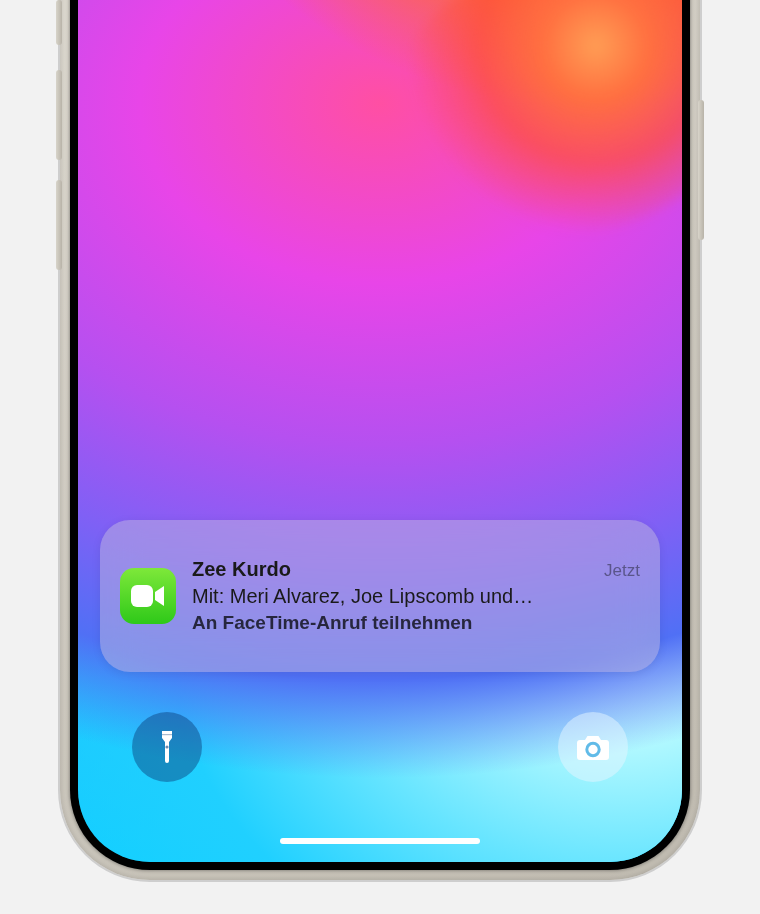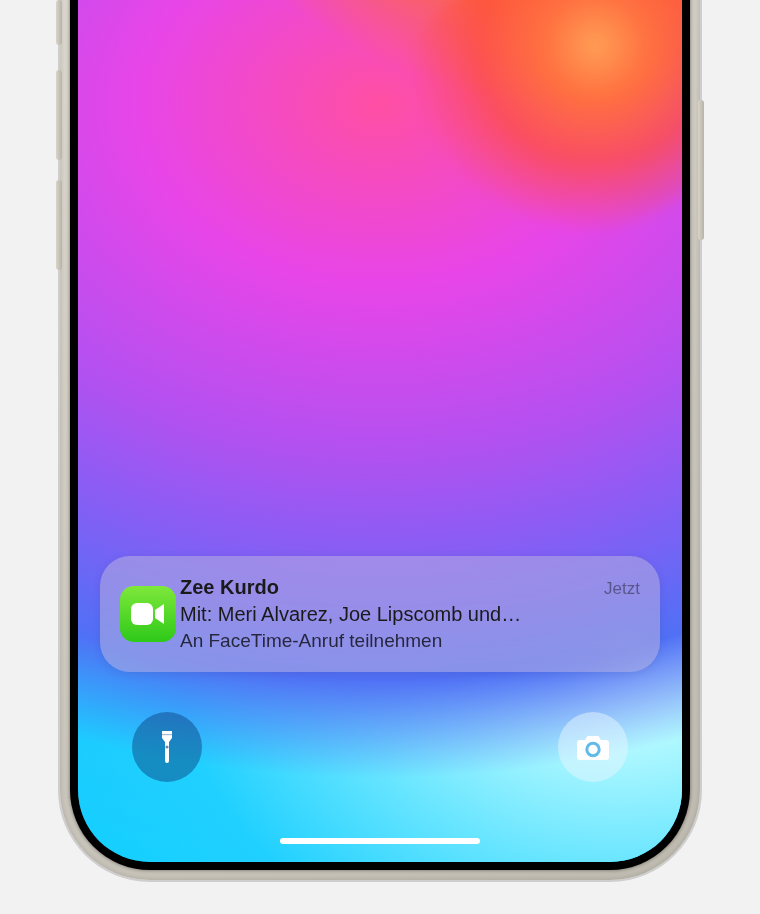--- a/index.html
+++ b/index.html
@@ -57,28 +57,28 @@
       background: radial-gradient(circle at 60% 35%, #ff9e55 0%, #ff7040 18%, rgba(255,80,50,0.7) 40%, rgba(255,80,50,0) 65%);
       border-radius: 50%;
       filter: blur(6px);
       transform: rotate(-15deg);
     }
     .notification {
       position: absolute;
       left: 22px;
       right: 22px;
       bottom: 190px;
-      height: 116px;
+      height: 152px;
       border-radius: 30px;
       background: rgba(200, 190, 220, 0.45);
       backdrop-filter: blur(20px);
       display: flex;
       align-items: center;
       padding: 16px 20px;
-      gap: 4px;
+      gap: 16px;
       box-shadow: 0 2px 10px rgba(0,0,0,0.08);
     }
     .notif-icon {
       width: 56px;
       height: 56px;
       border-radius: 14px;
       background: linear-gradient(180deg, #7ee83a 0%, #2ec919 100%);
       display: flex;
       align-items: center;
       justify-content: center;
@@ -113,21 +113,21 @@
     }
     .notif-subtitle {
       font-size: 20px;
       font-weight: 400;
       white-space: nowrap;
       overflow: hidden;
       text-overflow: ellipsis;
     }
     .notif-body {
       font-size: 19px;
-      font-weight: 400;
+      font-weight: 700;
       color: rgba(20,20,30,0.85);
       white-space: nowrap;
       overflow: hidden;
       text-overflow: ellipsis;
     }
     .quick-action {
       position: absolute;
       bottom: 80px;
       width: 70px;
       height: 70px;

